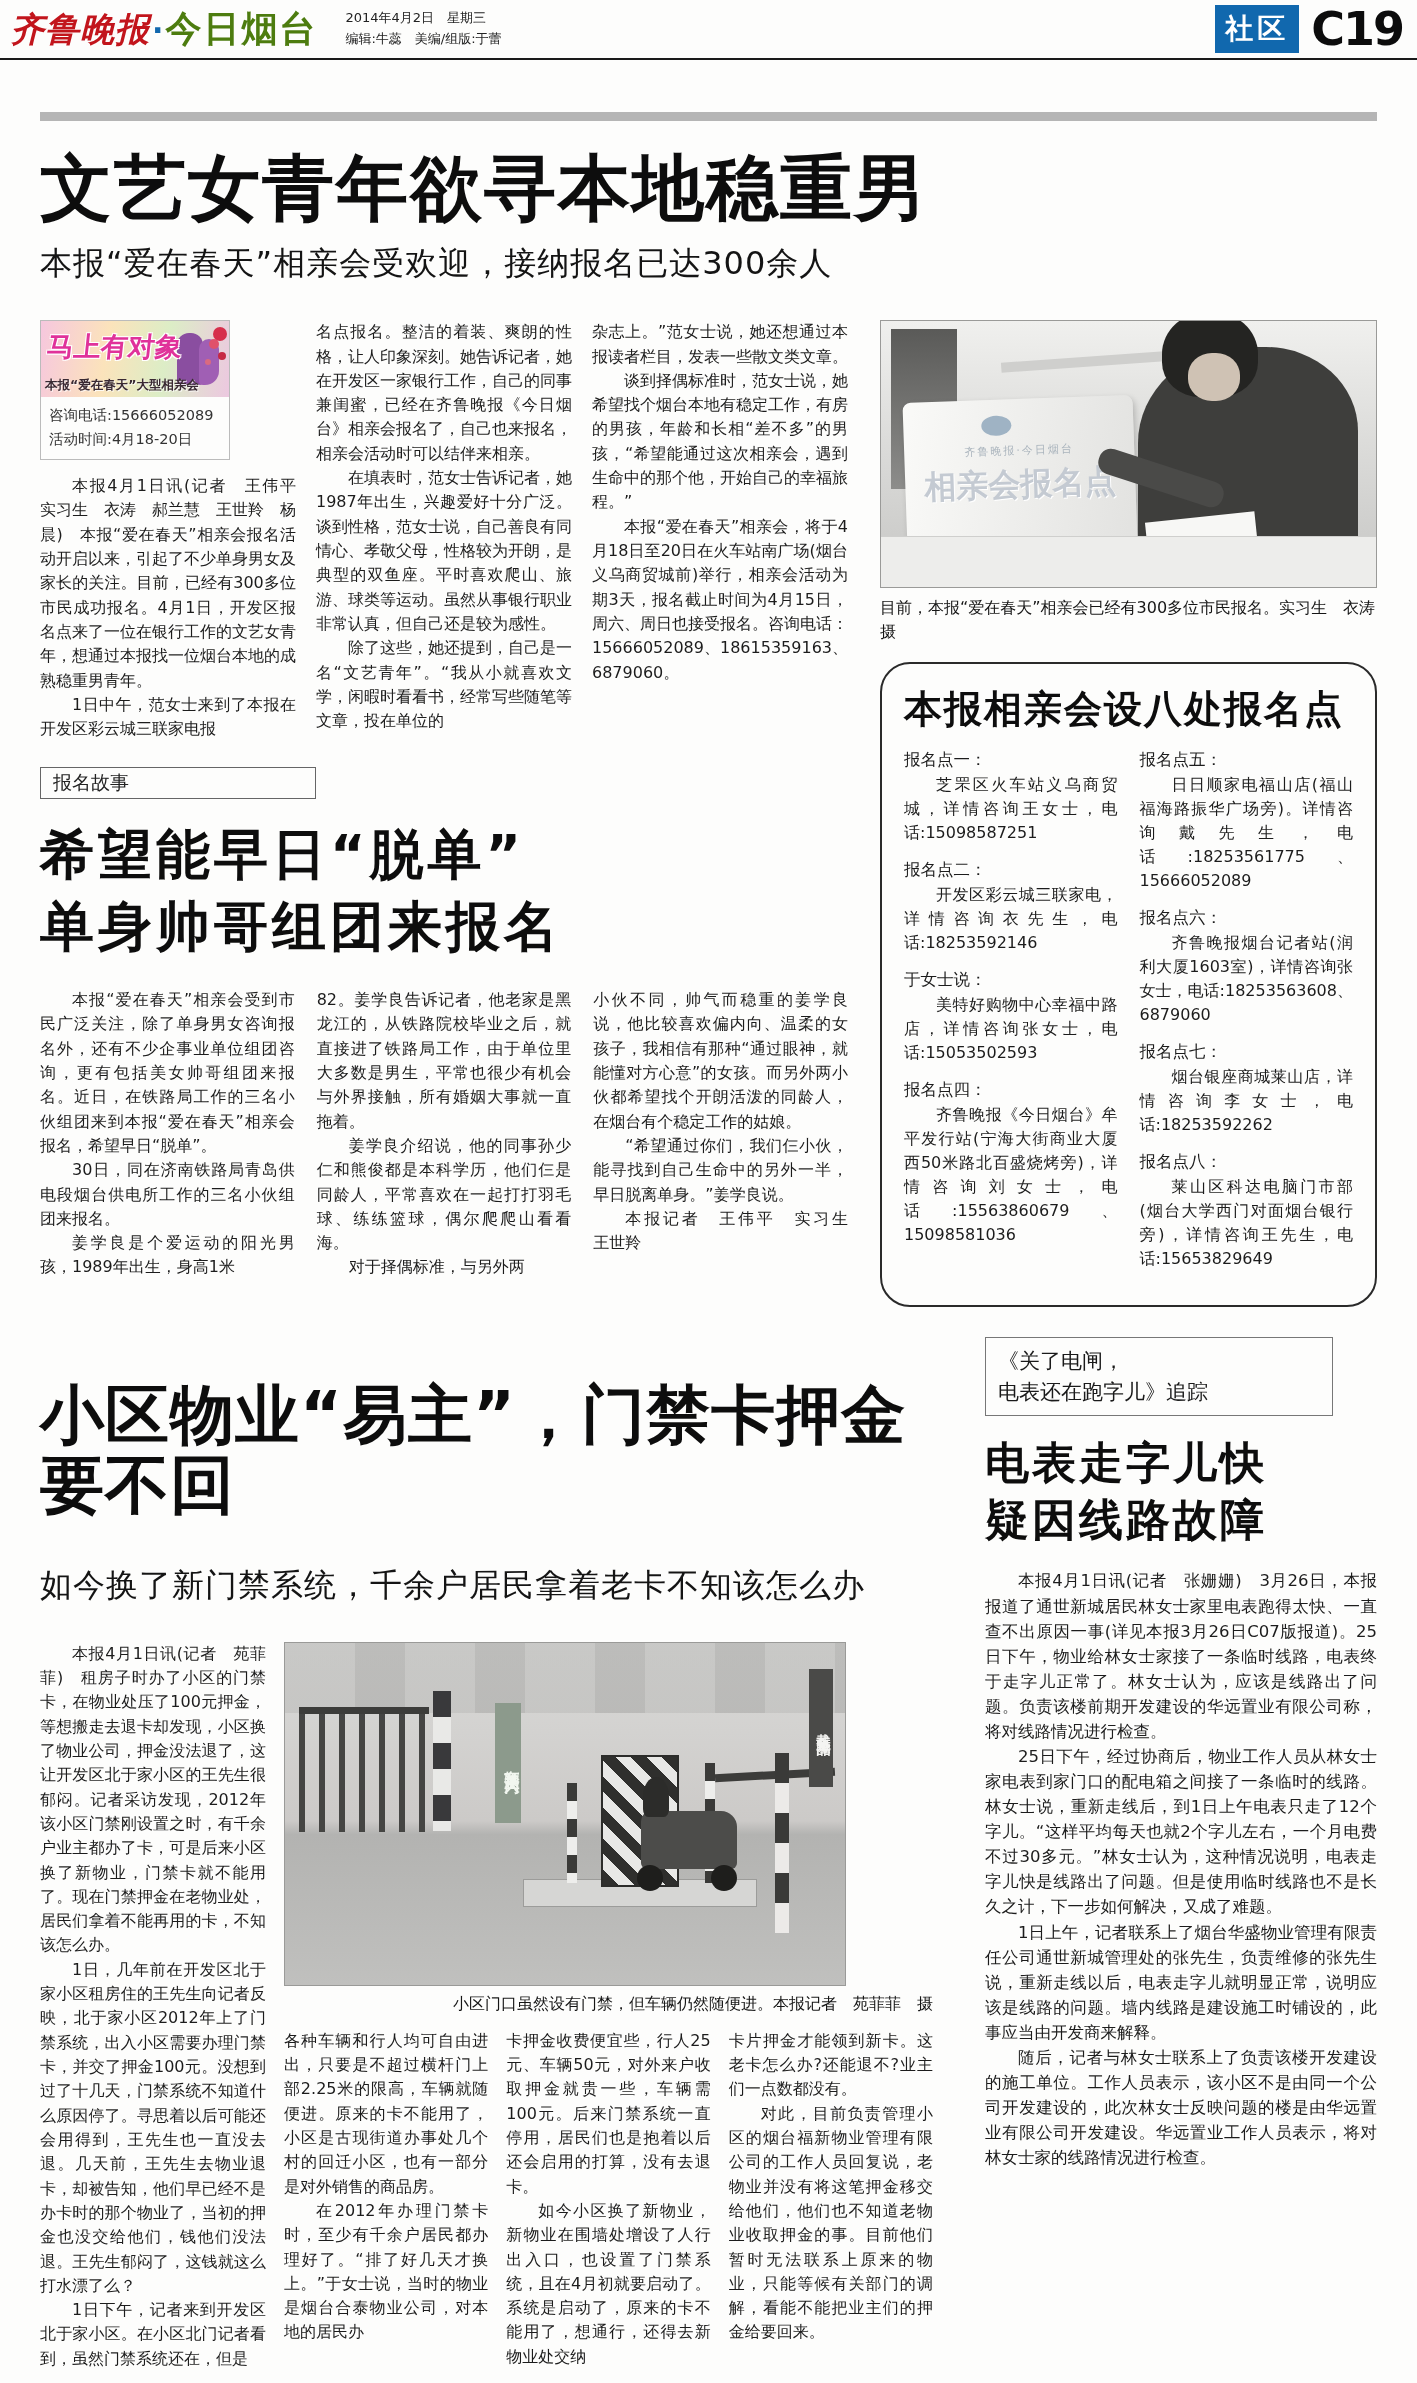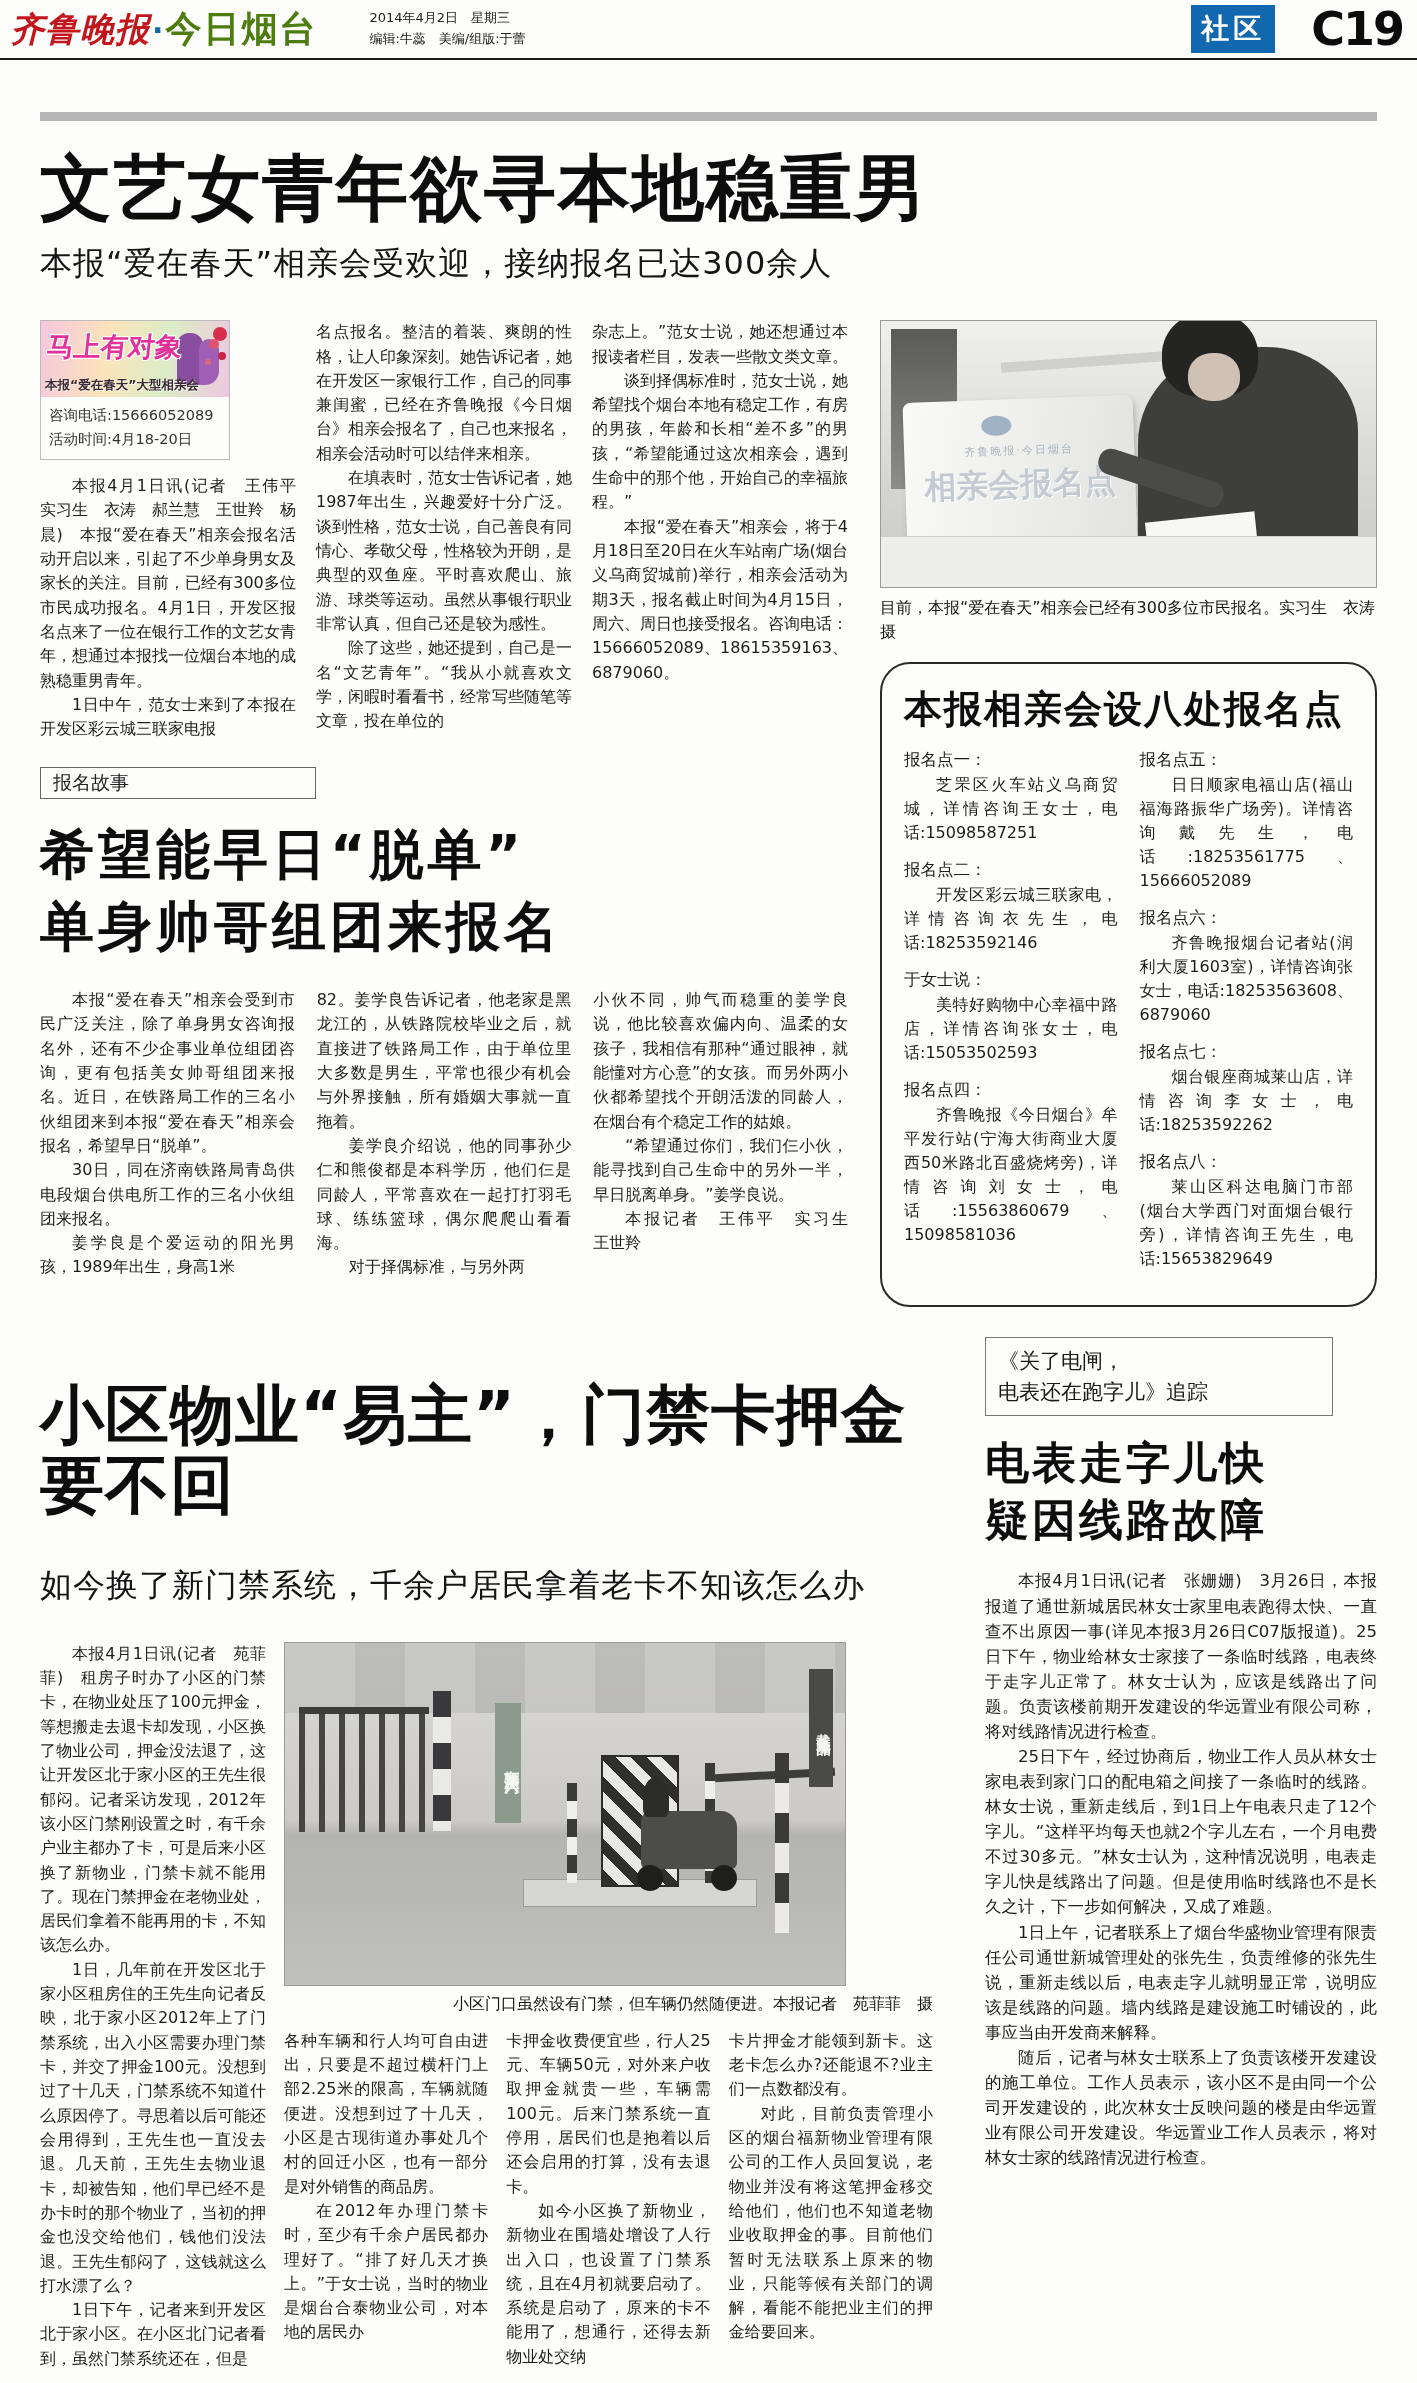--- a/index.html
+++ b/index.html
@@ -1,20 +1,20 @@
 <!DOCTYPE html>
 <html><head>
 <meta charset="utf-8">
 <style>
   html,body{margin:0;padding:0;background:#888;}
   .page{width:1417px;min-height:2383px;background:#fdfdfc;margin:0 auto;position:relative;
         font-family:"DejaVu Sans","Liberation Sans",sans-serif;color:#1c1c1c;overflow:hidden;}
   .inner{padding:0 40px;}
   
-  .hdr{display:flex;align-items:center;height:58px;border-bottom:2px solid #1a1a1a;padding:0 14px 0 10px;gap:24px;}
+  .hdr{display:flex;align-items:center;height:58px;border-bottom:2px solid #1a1a1a;padding:0 14px 0 10px;}
   .masthead{display:flex;align-items:baseline;white-space:nowrap;}
   .mh-red{font-family:"DejaVu Serif","Liberation Serif",serif;font-style:italic;font-weight:bold;
           font-size:34px;color:#c2151c;letter-spacing:1px;}
   .mh-dot{color:#1168ae;font-size:30px;font-weight:bold;margin:0 2px;}
   .mh-blue{font-size:36px;font-weight:bold;color:#4d7c0f;letter-spacing:2px;}
   .hdr-meta{margin-left:28px;font-size:13px;line-height:1.6;color:#222;}
   .hdr-spacer{flex:1;}
   .section-badge{background:#1168ae;color:#fff;font-size:28px;font-weight:bold;
                  padding:5px 10px;letter-spacing:4px;margin-right:12px;}
   .page-no{font-size:46px;font-weight:900;letter-spacing:-2px;color:#0c0c0c;}
@@ -293,21 +293,21 @@
               <div class="p2-sign">载重危险品</div>
               <div class="p2-polright"></div>
               <div class="p2-trike"></div>
               <div class="p2-wheel1"></div>
               <div class="p2-wheel2"></div>
               <div class="p2-rider"></div>
             </div>
             <div class="p2-caption">小区门口虽然设有门禁，但车辆仍然随便进。本报记者　苑菲菲　摄</div>
             <div class="a2-cols">
               <div class="a2-col">
-                <p class="cont">各种车辆和行人均可自由进出，只要是不超过横杆门上部2.25米的限高，车辆就随便进。没想到过了十几天，小区是古现街道办事处几个村的回迁小区，也有一部分是对外销售的商品房。</p>
+                <p class="cont">各种车辆和行人均可自由进出，只要是不超过横杆门上部2.25米的限高，车辆就随便进。原来的卡不能用了，小区是古现街道办事处几个村的回迁小区，也有一部分是对外销售的商品房。</p>
                 <p>在2012年办理门禁卡时，至少有千余户居民都办理好了。“排了好几天才换上。”于女士说，当时的物业是烟台合泰物业公司，对本地的居民办</p>
               </div>
               <div class="a2-col">
                 <p class="cont">卡押金收费便宜些，行人25元、车辆50元，对外来户收取押金就贵一些，车辆需100元。后来门禁系统一直停用，居民们也是抱着以后还会启用的打算，没有去退卡。</p>
                 <p>如今小区换了新物业，新物业在围墙处增设了人行出入口，也设置了门禁系统，且在4月初就要启动了。系统是启动了，原来的卡不能用了，想通行，还得去新物业处交纳</p>
               </div>
               <div class="a2-col">
                 <p class="cont">卡片押金才能领到新卡。这老卡怎么办?还能退不?业主们一点数都没有。</p>
                 <p>对此，目前负责管理小区的烟台福新物业管理有限公司的工作人员回复说，老物业并没有将这笔押金移交给他们，他们也不知道老物业收取押金的事。目前他们暂时无法联系上原来的物业，只能等候有关部门的调解，看能不能把业主们的押金给要回来。</p>
               </div>

